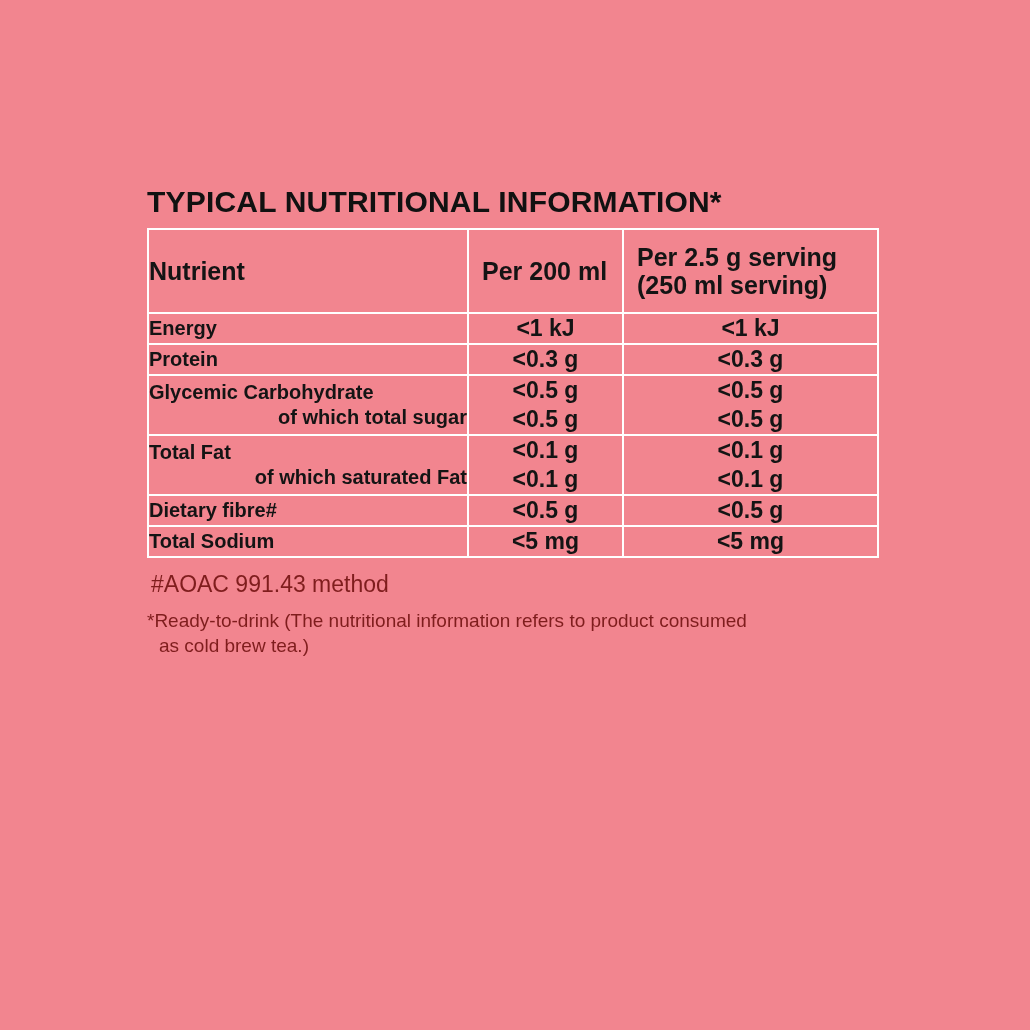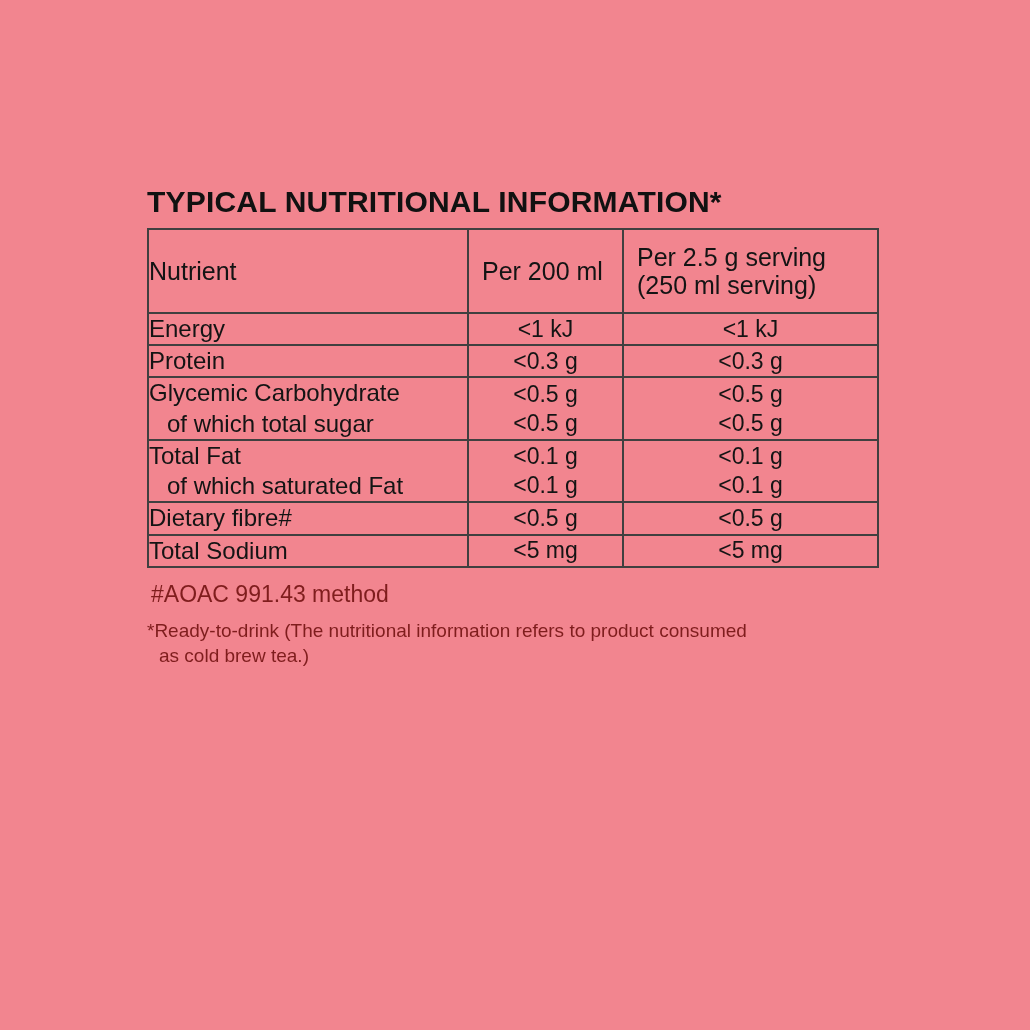--- a/index.html
+++ b/index.html
@@ -36,52 +36,53 @@
     white-space: nowrap;
   }
   table.nutri {
     border-collapse: collapse;
     width: 730px;
     table-layout: fixed;
     color: #141414;
     background: transparent;
   }
   table.nutri td, table.nutri th {
-    border: 2px solid #404040;
+    border: 2px solid #ffffff;
     padding: 0;
     vertical-align: middle;
-    font-weight: 400;
+    font-weight: 700;
     background: transparent;
   }
   .col-nutrient { width: 320px; }
   .col-100 { width: 155px; }
   .col-serv { width: 255px; }
 
   .hdr-cell {
     font-size: 25px;
     font-weight: 700;
     padding: 9px 0 9px 14px;
     line-height: 1.12;
     text-align: left;
     vertical-align: top;
     height: 84px;
     box-sizing: border-box;
   }
   .hdr-cell.center-pad {
     padding-left: 13px;
   }
   .row-label {
-    font-size: 24px;
+    font-size: 20px;
     padding: 7px 0 7px 16px;
     line-height: 1.26;
     text-align: left;
   }
   .row-label .sub {
     display: block;
     padding-left: 18px;
+    text-align: right;
   }
   .row-val {
     font-size: 23px;
     text-align: center;
     padding: 7px 6px;
     line-height: 1.26;
   }
   .row-val .sub {
     display: block;
   }

